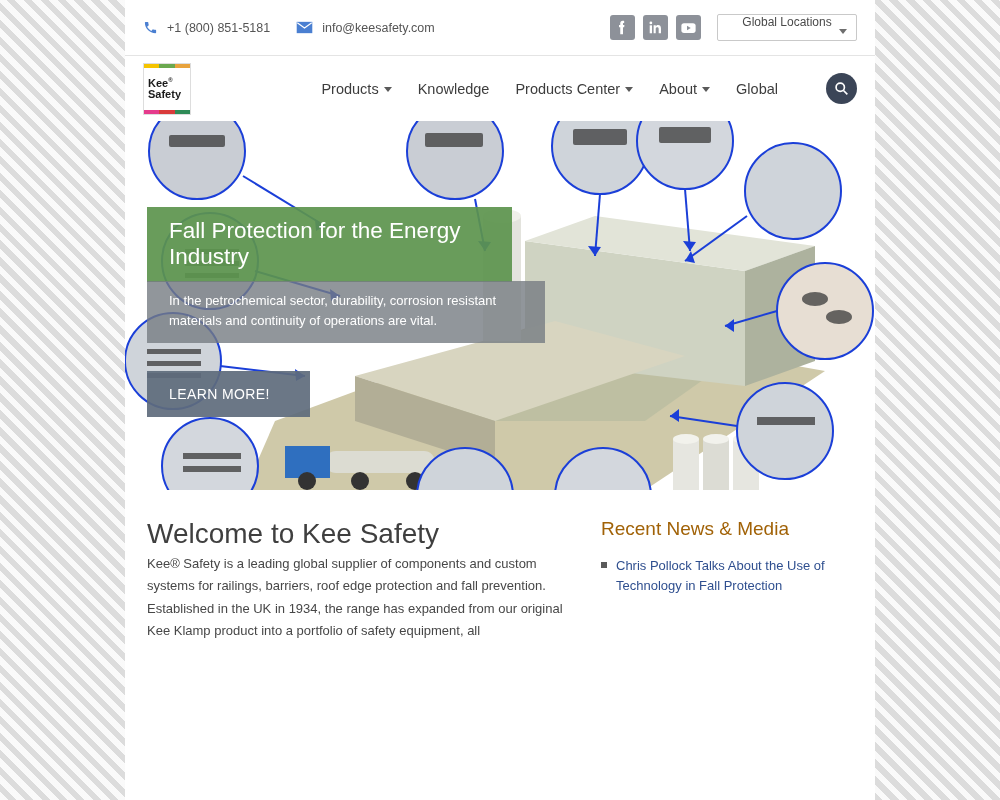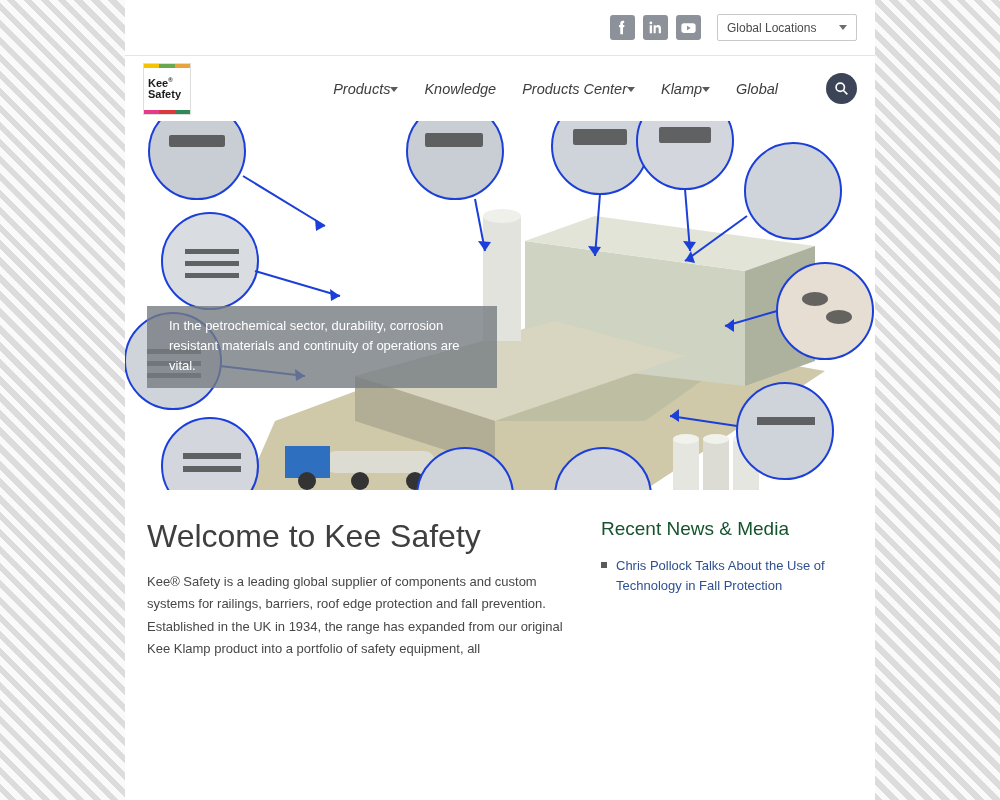--- a/index.html
+++ b/index.html
@@ -47,20 +47,21 @@
   .soc svg { display:block; }
   .locations {
     margin-left: 8px;
     width: 140px; height: 27px;
     border: 1px solid #c9c9c9; border-radius: 2px;
     background: #fff;
     display: flex; align-items: center;
     padding: 0 9px;
     font-size: 12px; color: #4a4a4a;
     position: relative;
+    flex-direction: column;
   }
   .locations .chev {
     margin-left: auto;
     width: 0; height: 0;
     border-left: 4px solid transparent;
     border-right: 4px solid transparent;
     border-top: 5px solid #6e6e6e;
   }
 
   
@@ -83,21 +84,21 @@
   .logo .txt {
     flex: 1; display:flex; flex-direction: column; justify-content: center;
     font-size: 11px; font-weight: bold; color: #1a1a1a; line-height: 1.05;
     padding-left: 4px;
   }
   .logo .txt small { font-size: 6px; vertical-align: super; }
   .nav-links {
     margin-left: auto; display: flex; align-items: center; gap: 26px;
     font-size: 14.5px; color: #3d3d3d;
   }
-  .nav-link { display: flex; align-items: center; cursor: pointer; font-style: italic; }
+  .nav-link { display: flex; align-items: center; gap: 5px; cursor: pointer; }
   .nav-link .cv {
     width: 0; height: 0;
     border-left: 4px solid transparent;
     border-right: 4px solid transparent;
     border-top: 5px solid #5a5a5a;
     margin-top: 2px;
   }
   .search-btn {
     margin-left: 22px;
     width: 31px; height: 31px; border-radius: 50%;
@@ -115,26 +116,26 @@
   .hero-img { position: absolute; inset: 0; }
   .hero-banner {
     position: absolute; left: 22px; top: 86px;
     background: rgba(92,148,77,0.92);
     color: #fff;
     padding: 11px 18px 12px 22px;
     font-size: 22.5px;
     width: 365px;
   }
   .hero-sub {
-    position: absolute; left: 22px; top: 185px;
+    position: absolute; left: 22px; top: 160px;
     background: rgba(118,124,130,0.80);
     color: #fff;
     padding: 10px 16px 12px 22px;
     font-size: 13px; line-height: 1.55;
-    width: 350px;
+    width: 398px;
   }
   .hero-cta {
     position: absolute; left: 22px; top: 250px;
     background: rgba(94,107,124,0.92);
     color: #fff;
     padding: 15px 22px;
     font-size: 14px; letter-spacing: .4px;
     width: 163px;
   }
 
@@ -150,45 +151,64 @@
   }
 
   
   .lower {
     display: flex;
     padding: 28px 22px 0 22px;
     gap: 34px;
   }
   .col-main { width: 425px; }
   .col-main h2 {
-    font-size: 32px; font-weight: normal; color: #3f3f3f;
-    margin-bottom: 16px;
+    font-size: 28px; font-weight: normal; color: #3f3f3f;
+    margin-bottom: 3px;
   }
   .col-main p {
     font-size: 13px; line-height: 1.72; color: #474747;
   }
   .col-side { width: 255px; }
   .col-side h3 {
-    font-size: 19px; color: #14532d; font-weight: normal;
+    font-size: 19px; color: #a16207; font-weight: normal;
     margin-bottom: 16px;
   }
   .news-item {
     display: flex; gap: 9px;
     font-size: 13px; line-height: 1.55; color: #2f4f8f;
   }
   .news-item .bullet {
     width: 6px; height: 6px; background: #5a5a5a; margin-top: 6px; flex: none;
   }
 </style>
 </head>
 <body>
 
 <div class="page">
 
   <div class="topbar">
+    <div class="contact-group">
+      <div class="contact-item">
+        <span class="ico phone-ico">
+          <svg width="15" height="15" viewBox="0 0 24 24" fill="#4a7fd1">
+            <path d="M6.6 10.8c1.4 2.8 3.8 5.1 6.6 6.6l2.2-2.2c.3-.3.7-.4 1-.2 1.1.4 2.3.6 3.6.6.6 0 1 .4 1 1V20c0 .6-.4 1-1 1C10.6 21 3 13.4 3 4c0-.6.4-1 1-1h3.5c.6 0 1 .4 1 1 0 1.2.2 2.4.6 3.6.1.3 0 .7-.2 1l-2.3 2.2z"></path>
+          </svg>
+        </span>
+        <span class="label">+1 (800) 851-5181</span>
+      </div>
+      <div class="contact-item">
+        <span class="ico mail-ico">
+          <svg width="17" height="13" viewBox="0 0 24 18" fill="#4a7fd1">
+            <path d="M1 1h22v16H1z" fill="#4a7fd1"></path>
+            <path d="M1.8 2.2L12 9.8l10.2-7.6" stroke="#fff" stroke-width="1.6" fill="none"></path>
+          </svg>
+        </span>
+        <span class="label">info@keesafety.com</span>
+      </div>
+    </div>
 
     <div class="top-right">
       <div class="soc">
         <svg width="9" height="15" viewBox="0 0 10 18" fill="#fff">
             <path d="M7 6H5.6V4.6c0-.6.1-.9.9-.9H7V1.2C6.7 1.1 6 1 5.2 1 3.4 1 2.3 2.1 2.3 4.2V6H.8v2.7h1.5V17h3.3V8.7H7L7.3 6z"></path>
           </svg>
       </div>
       <div class="soc">
         <svg width="13" height="13" viewBox="0 0 18 18" fill="#fff">
             <rect x="1" y="6" width="3.2" height="11"></rect>
@@ -233,21 +253,21 @@
         <span class="cv"></span>
       </div>
       <div class="nav-link">
         <span>Knowledge</span>
       </div>
       <div class="nav-link">
         <span>Products Center</span>
         <span class="cv"></span>
       </div>
       <div class="nav-link">
-        <span>Klamp</span>
+        <span>About</span>
         <span class="cv"></span>
       </div>
       <div class="nav-link">
         <span>Global</span>
       </div>
       <div class="search-btn">
         <svg width="15" height="15" viewBox="0 0 18 18" fill="none" stroke="#fff" stroke-width="2">
           <circle cx="7.5" cy="7.5" r="5"></circle>
             <line x1="11.4" y1="11.4" x2="16" y2="16"></line>
         </svg>
@@ -333,21 +353,23 @@
           <rect x="58" y="345" width="58" height="6"></rect>
         <rect x="300" y="12" width="58" height="14" rx="2"></rect>
         <rect x="448" y="8" width="54" height="16" rx="2"></rect>
         <rect x="534" y="6" width="52" height="16" rx="2"></rect>
         <ellipse cx="690" cy="178" rx="13" ry="7"></ellipse>
           <ellipse cx="714" cy="196" rx="13" ry="7"></ellipse>
         <rect x="632" y="296" width="58" height="8"></rect>
       </g>
     </svg>
 
+    <div class="hero-banner">Fall Protection for the Energy Industry</div>
     <div class="hero-sub">In the petrochemical sector, durability, corrosion resistant materials and continuity of operations are vital.</div>
+    <div class="hero-cta">LEARN MORE!</div>
   </div>
 
 
   <div class="lower">
     <div class="col-main">
       <h2>Welcome to Kee Safety</h2>
       <p>Kee® Safety is a leading global supplier of components and custom systems for railings, barriers, roof edge protection and fall prevention. Established in the UK in 1934, the range has expanded from our original Kee Klamp product into a portfolio of safety equipment, all</p>
     </div>
     <div class="col-side">
       <h3>Recent News &amp; Media</h3>

